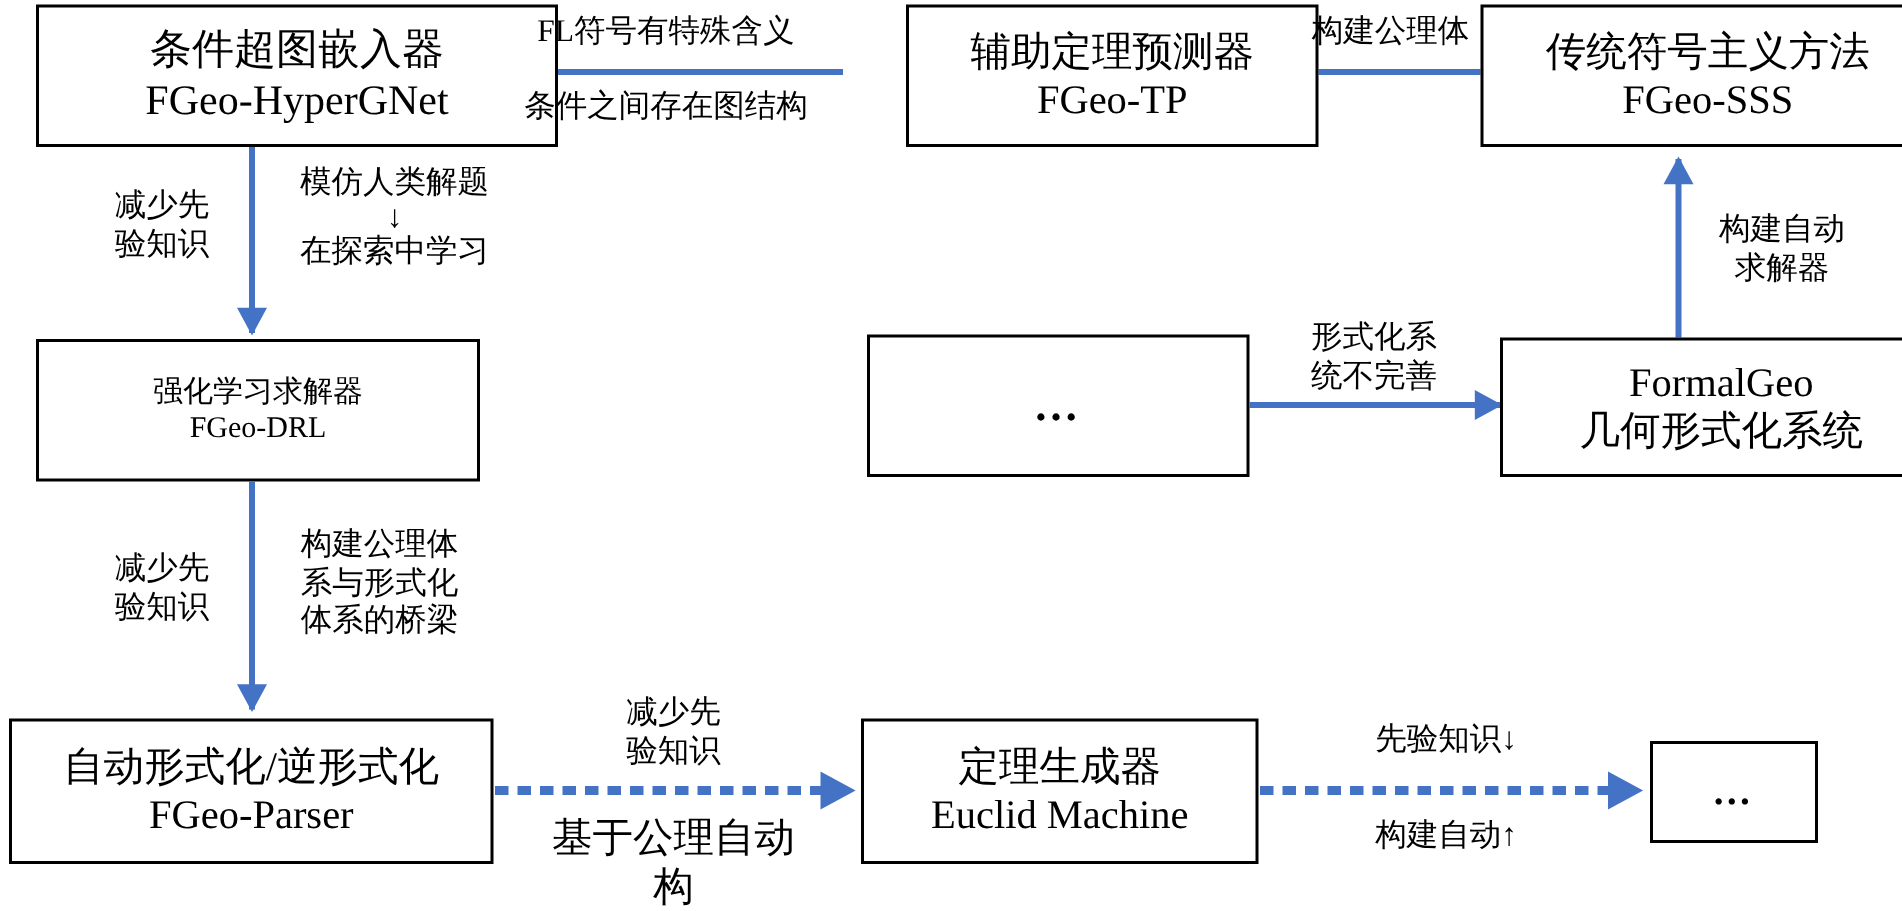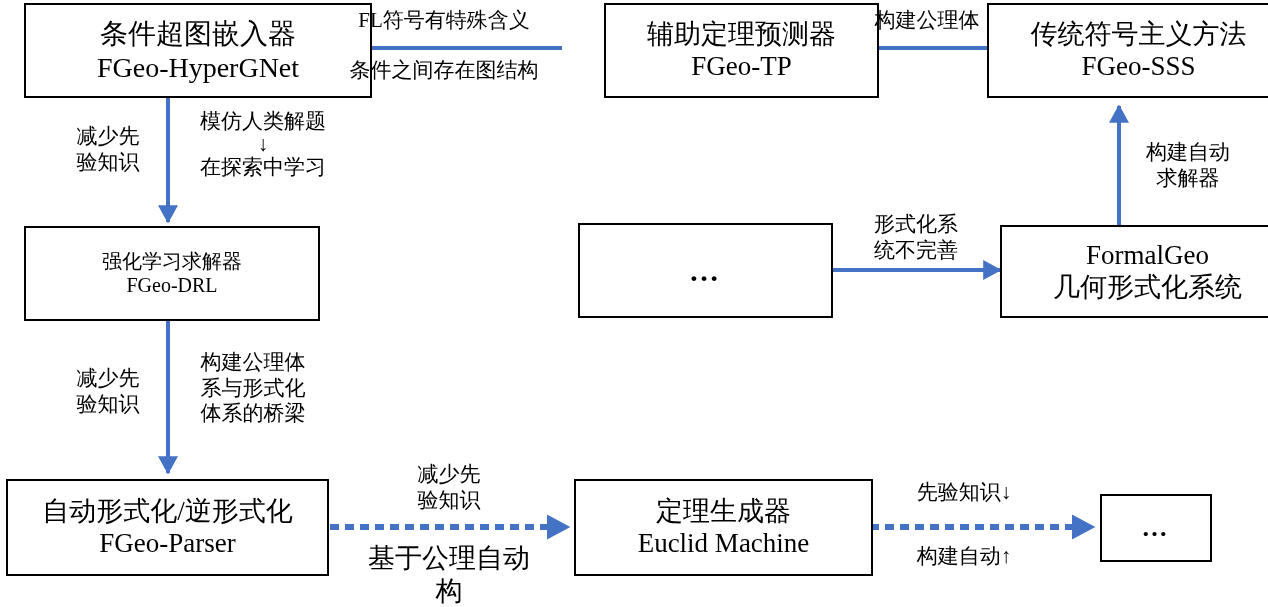--- a/index.html
+++ b/index.html
@@ -123,21 +123,21 @@
   <div class="node" style="left:1000px; top:225px; width:295px; height:93px; font-size:27px;">
     <div class="l1">FormalGeo</div>
     <div class="l2">几何形式化系统</div>
   </div>
 
   <div class="node" style="left:6px; top:479px; width:323px; height:97px; font-size:27px;">
     <div class="l1">自动形式化/逆形式化</div>
     <div class="l2">FGeo-Parser</div>
   </div>
 
-  <div class="node" style="left:574px; top:479px; width:299px; height:97px; font-size:27px;">
+  <div class="node" style="left:574px; top:479px; width:265px; height:97px; font-size:27px;">
     <div class="l1">定理生成器</div>
     <div class="l2">Euclid Machine</div>
   </div>
 
   <div class="node dots" style="left:1100px; top:494px; width:112px; height:68px; font-size:26px;">
     <div class="l1">…</div>
   </div>
 
   <div class="edge-label" style="left:334px; top:8px; width:220px; font-size:21px;">FL符号有特殊含义</div>
 

